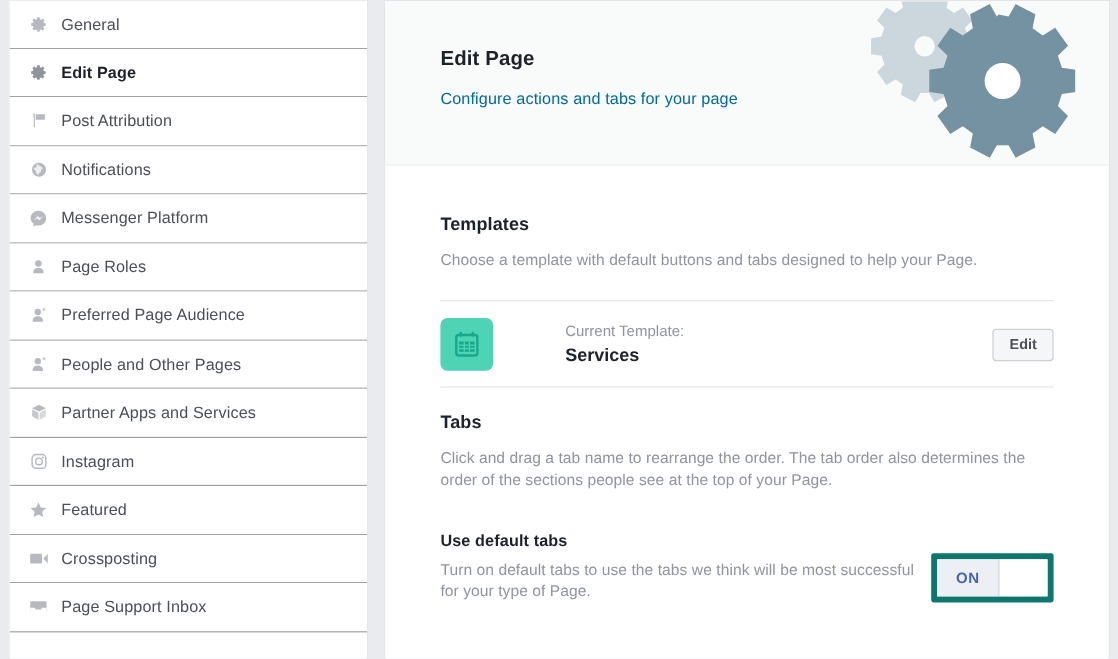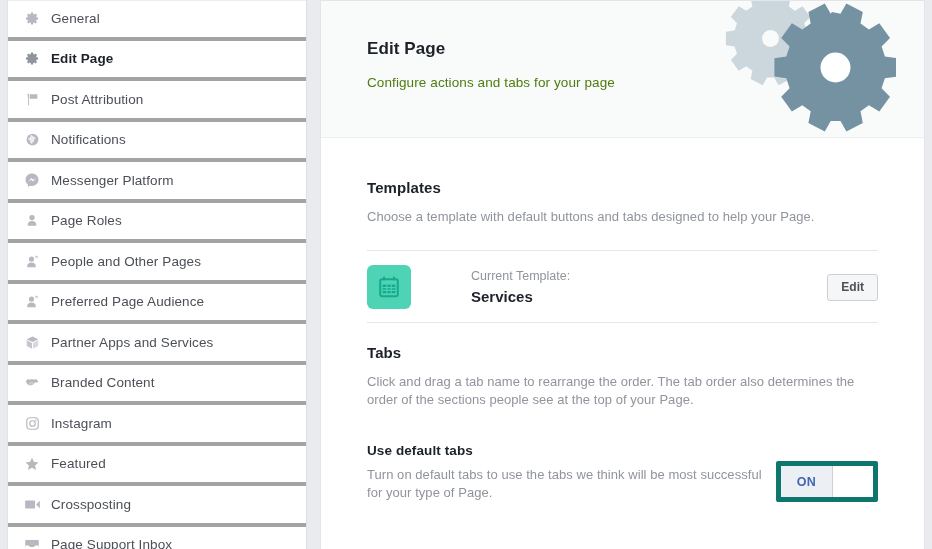--- a/index.html
+++ b/index.html
@@ -37,21 +37,21 @@
     border-right: 1px solid #dddfe2;
     overflow: hidden;
   }
 
   .nav-item {
     position: relative;
     display: flex;
     align-items: center;
     height: 40.5px;
     padding-left: 13px;
-    border-bottom: 4px solid #a3a3a3;
+    border-bottom: 1px solid #a3a3a3;
     background: #fff;
     cursor: pointer;
   }
   .nav-item:first-child { border-top: 1px solid #ecedf0; }
 
   .nav-icon {
     width: 22px;
     min-width: 22px;
     height: 20px;
     display: flex;
@@ -102,21 +102,21 @@
     font-size: 17px;
     font-weight: bold;
     color: #1d2129;
     letter-spacing: 0.1px;
   }
   .header-sub {
     position: absolute;
     left: 46px;
     top: 74px;
     font-size: 13.5px;
-    color: #4d7c0f;
+    color: #0369a1;
     letter-spacing: 0.1px;
   }
 
   .gears {
     position: absolute;
     right: 28px;
     top: -12px;
     width: 180px;
     height: 150px;
     pointer-events: none;
@@ -309,50 +309,41 @@
         <span class="nav-label">Page Roles</span>
       </div>
       <div class="nav-item">
         <span class="nav-icon">
           <svg width="15" height="15" viewBox="0 0 24 24">
             <circle cx="10.4" cy="8" r="4.2" fill="currentColor"></circle>
             <path fill="currentColor" d="M10.4 13.6c-4 0-6.8 2.3-6.8 5.2V21h13.6v-2.2c0-2.9-2.8-5.2-6.8-5.2z"></path>
             <path fill="currentColor" opacity=".75" d="M18.6 1.6l.85 1.9 2.05.2-1.55 1.4.45 2-1.8-1.05-1.8 1.05.45-2L15.7 3.7l2.05-.2z"></path>
           </svg>
         </span>
-        <span class="nav-label">People and Other Pages</span>
+        <span class="nav-label">Preferred Page Audience</span>
       </div>
       <div class="nav-item">
         <span class="nav-icon">
           <svg width="15" height="15" viewBox="0 0 24 24">
             <circle cx="10.4" cy="8" r="4.2" fill="currentColor"></circle>
             <path fill="currentColor" d="M10.4 13.6c-4 0-6.8 2.3-6.8 5.2V21h13.6v-2.2c0-2.9-2.8-5.2-6.8-5.2z"></path>
             <path fill="currentColor" opacity=".75" d="M18.6 1.6l.85 1.9 2.05.2-1.55 1.4.45 2-1.8-1.05-1.8 1.05.45-2L15.7 3.7l2.05-.2z"></path>
           </svg>
         </span>
-        <span class="nav-label">Preferred Page Audience</span>
+        <span class="nav-label">People and Other Pages</span>
       </div>
       <div class="nav-item">
         <span class="nav-icon">
           <svg width="15" height="15" viewBox="0 0 24 24">
             <path fill="currentColor" d="M12 2.2L2.8 6.6 12 11l9.2-4.4z"></path>
             <path fill="currentColor" opacity=".8" d="M2.8 8.1v9.3L11.2 22v-9.3z"></path>
             <path fill="currentColor" opacity=".55" d="M21.2 8.1v9.3L12.8 22v-9.3z"></path>
           </svg>
         </span>
         <span class="nav-label">Partner Apps and Services</span>
-      </div>
-      <div class="nav-item">
-        <span class="nav-icon">
-          <svg width="16" height="14" viewBox="0 0 24 20">
-            <path fill="currentColor" d="M2.6 7.3l3.4-3.2 3.1.9 2.9-.9 2.9.9 3.1-.9 3.4 3.2-2.2 2.6-2-1.4-3.7 4.3-1.5-.1-2.3 1.6-2.1-1.6-1.6.1-1.2-1.3z"></path>
-            <path fill="#ffffff" opacity=".6" d="M8.7 9.4l2.4 2.2-.9.9-2.4-2.2zM11.3 7.9l3 2.8-.9.9-3-2.8z"></path>
-          </svg>
-        </span>
-        <span class="nav-label">Branded Content</span>
       </div>
       <div class="nav-item">
         <span class="nav-icon">
           <svg width="15" height="15" viewBox="0 0 24 24">
             <rect x="2.8" y="2.8" width="18.4" height="18.4" rx="5.2" fill="none" stroke="currentColor" stroke-width="1.9"></rect>
             <circle cx="12" cy="12" r="4.4" fill="none" stroke="currentColor" stroke-width="1.9"></circle>
             <circle cx="17.3" cy="6.8" r="1.25" fill="currentColor"></circle>
           </svg>
         </span>
         <span class="nav-label">Instagram</span>

